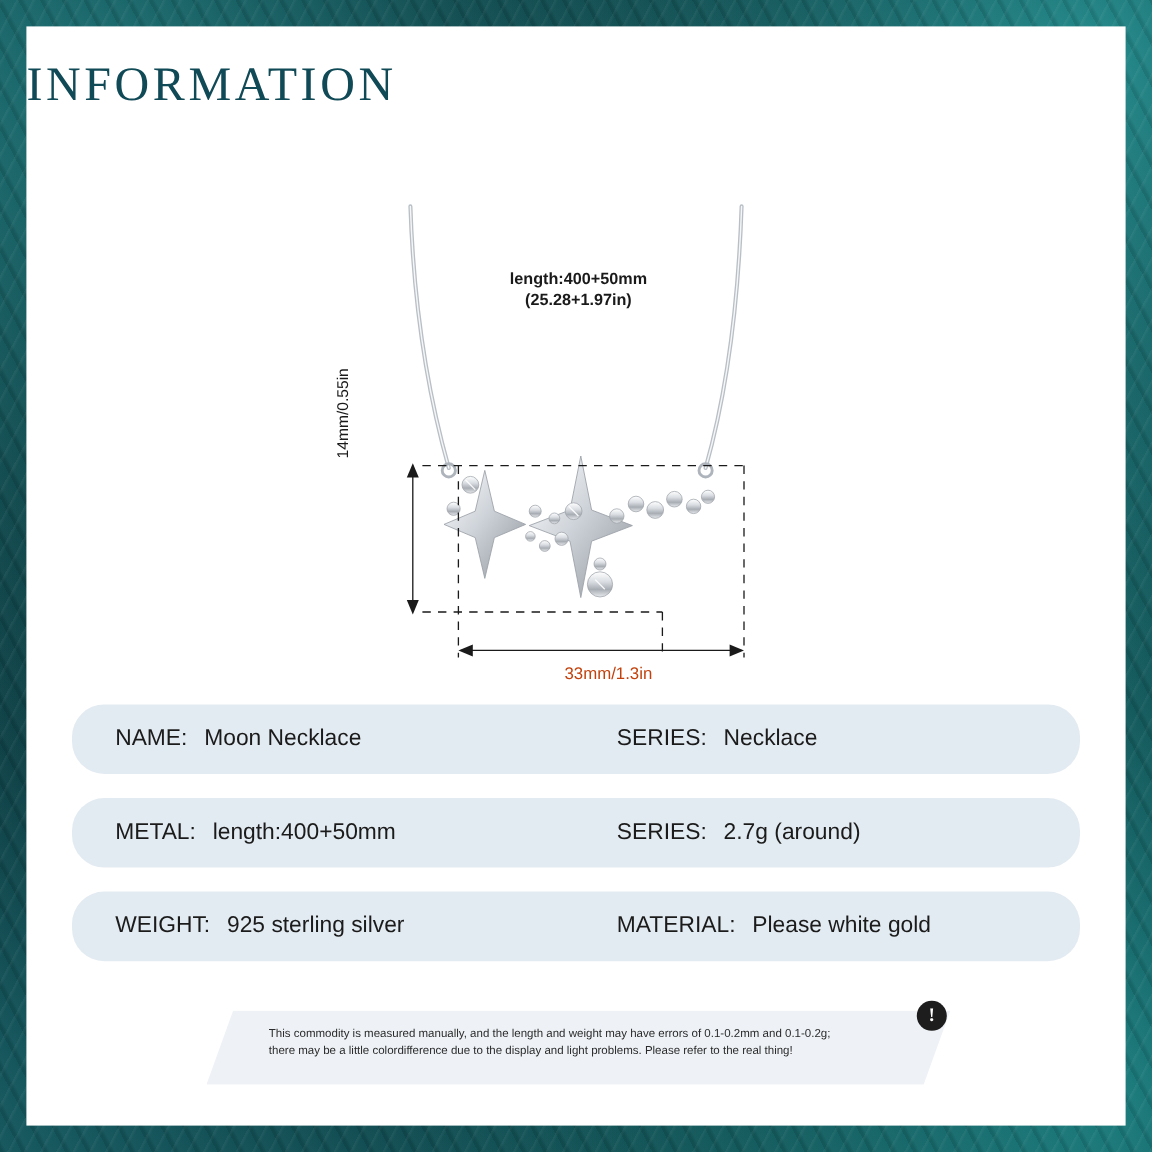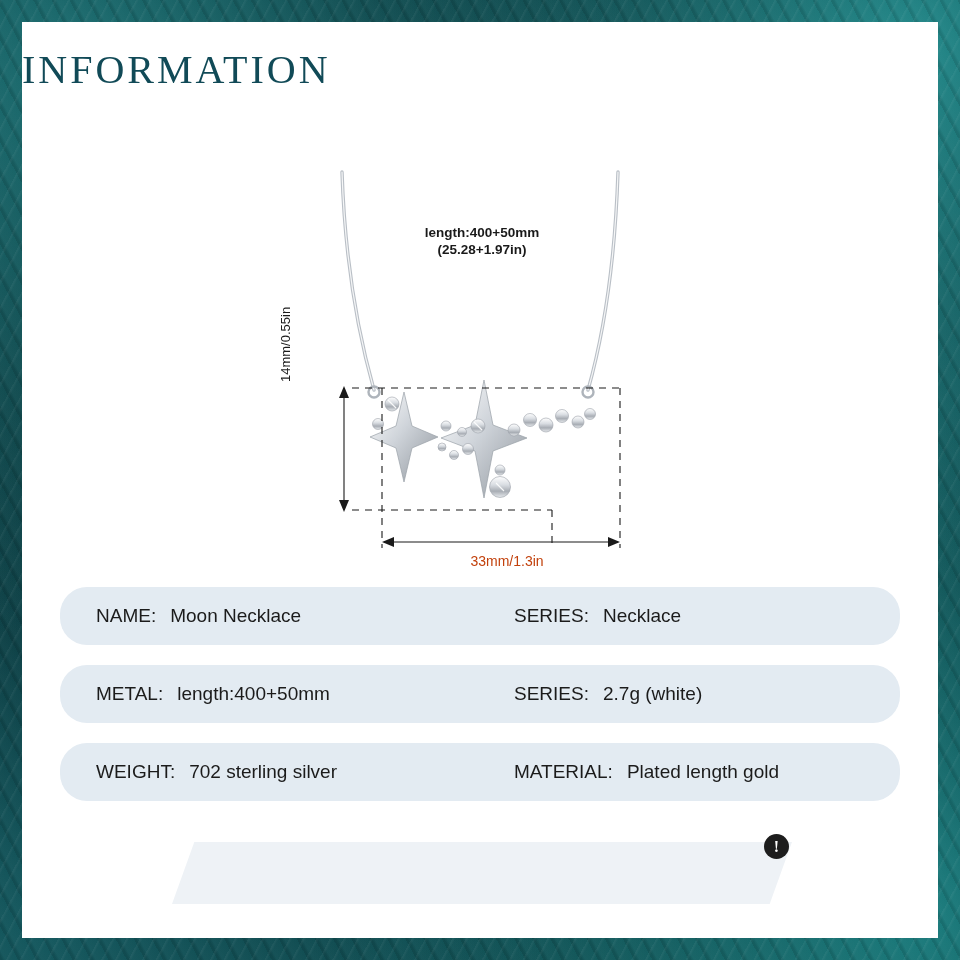--- a/index.html
+++ b/index.html
@@ -276,36 +276,40 @@
         </div>
       </div>
 
       <div class="spec-row">
         <div class="spec-cell left">
           <span class="spec-key">METAL:</span>
           <span class="spec-val">length:400+50mm</span>
         </div>
         <div class="spec-cell right">
           <span class="spec-key">SERIES:</span>
-          <span class="spec-val">2.7g (white)</span>
+          <span class="spec-val">2.7g (around)</span>
         </div>
       </div>
 
       <div class="spec-row">
         <div class="spec-cell left">
           <span class="spec-key">WEIGHT:</span>
-          <span class="spec-val">702 sterling silver</span>
+          <span class="spec-val">925 sterling silver</span>
         </div>
         <div class="spec-cell right">
           <span class="spec-key">MATERIAL:</span>
-          <span class="spec-val">Plated length gold</span>
+          <span class="spec-val">Please white gold</span>
         </div>
       </div>
 
     </div>
 
     <div class="note-wrap">
       <div class="note-bg"></div>
+      <div class="note-text">
+        <div>This commodity is measured manually, and the length and weight may have errors of 0.1-0.2mm and 0.1-0.2g;</div>
+        <div>there may be a little colordifference due to the display and light problems. Please refer to the real thing!</div>
+      </div>
       <div class="note-badge">!</div>
     </div>
 
   </div>
 </div>
 
 </body></html>

